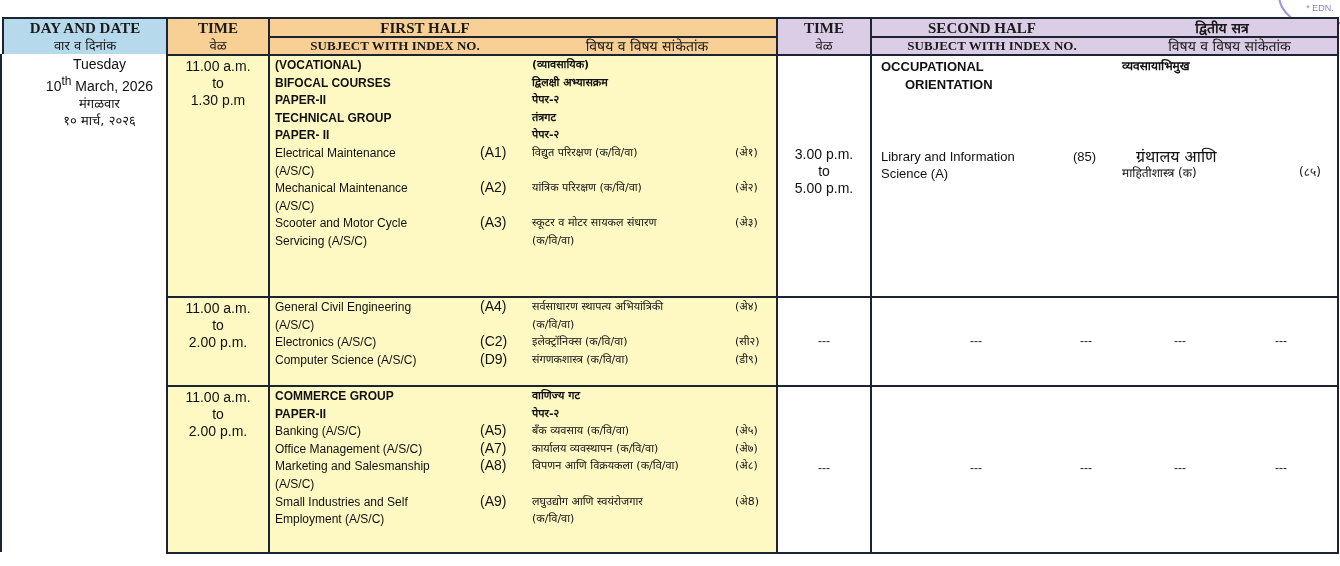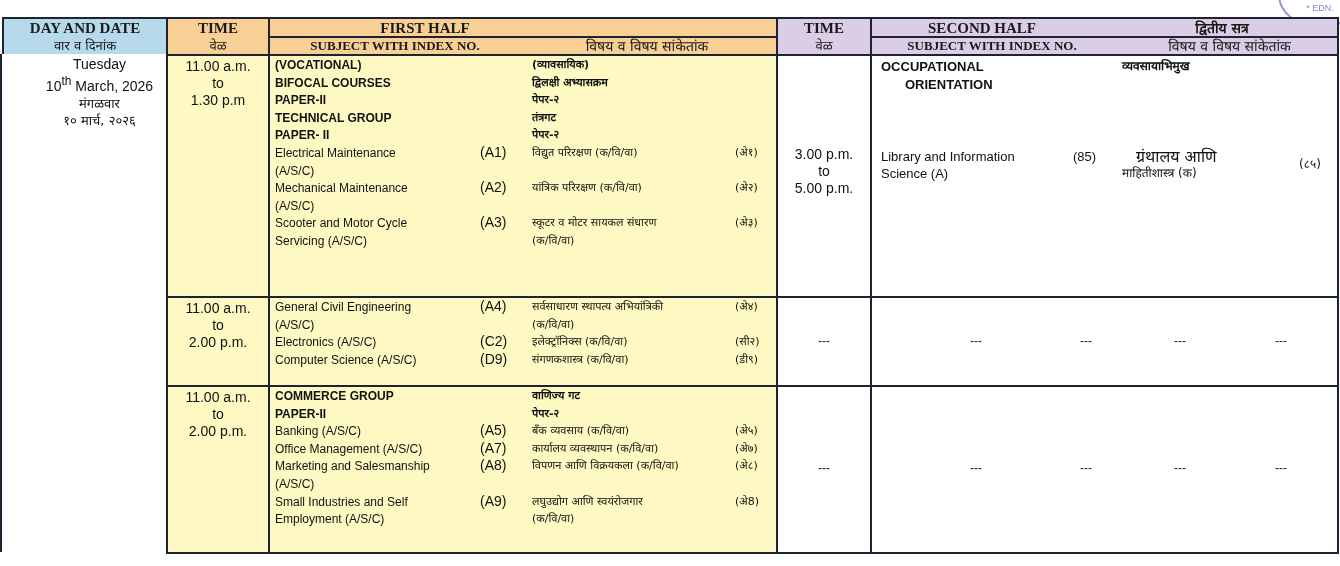--- a/index.html
+++ b/index.html
@@ -84,21 +84,21 @@
 </div>
 <div class="abs white b" style="left:870px;top:54px;width:469px;height:244px;">
   <div class="line bold" style="left:9px;top:2px;font-size:13px;line-height:17px;">OCCUPATIONAL</div>
   <div class="line bold" style="left:9px;top:20px;font-size:13px;line-height:17px;margin-left:24px;">ORIENTATION</div>
   <div class="line mr bold" style="left:250px;top:2px;font-size:12px;line-height:17px;">व्यवसायाभिमुख</div>
   <div class="line" style="left:9px;top:92px;font-size:13px;line-height:17px;">Library and Information</div>
   <div class="line" style="left:9px;top:109px;font-size:13px;line-height:17px;">Science (A)</div>
   <div class="line" style="left:201px;top:92px;font-size:13px;line-height:17px;">(85)</div>
   <div class="line mr" style="left:264px;top:92px;font-size:16px;line-height:17px;">ग्रंथालय आणि</div>
   <div class="line mr" style="left:250px;top:109px;font-size:12px;line-height:17px;text-align:center;">माहितीशास्त्र (क)</div>
-  <div class="line mr" style="left:427px;top:100px;font-size:12px;line-height:17px;">(८५)</div>
+  <div class="line mr" style="left:427px;top:108px;font-size:12px;line-height:17px;">(८५)</div>
 </div>
 
 <div class="abs cream b cell-center" style="left:166px;top:296px;width:104px;height:91px;padding-top:2px;">
   <div>11.00 a.m.</div>
   <div>to</div>
   <div>2.00 p.m.</div>
 </div>
 <div class="abs cream b" style="left:268px;top:296px;width:510px;height:91px;"></div>
 <div class="abs white b" style="left:776px;top:296px;width:96px;height:91px;">
   <span class="dash" style="left:40px;top:36px;">---</span>

